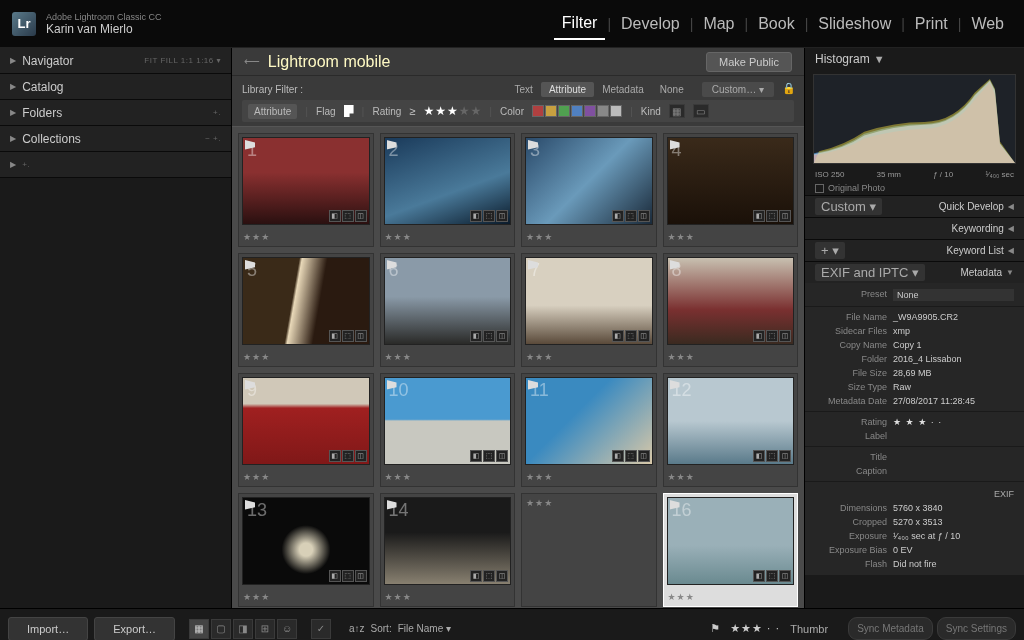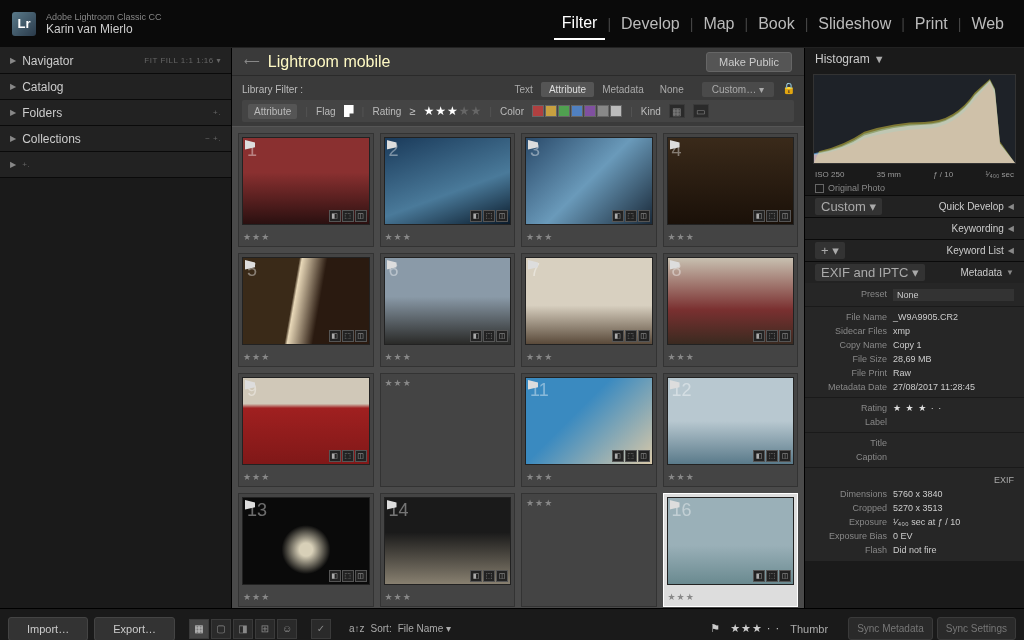--- a/index.html
+++ b/index.html
@@ -72,21 +72,21 @@
 .meta-group-title{text-align:right;padding:4px 10px 2px;color:#aaa;font-size:9px}
 .bottom-bar{height:40px;background:#1a1a1a;border-top:1px solid #000;display:flex;align-items:center;padding:0 8px;gap:6px}
 .btn{background:#333;border:1px solid #444;color:#ccc;padding:5px 18px;font-size:11px;border-radius:3px;cursor:pointer}
 .toolbar-icons{display:flex;gap:2px;margin-left:8px}
 .tb-ico{width:20px;height:20px;background:#2a2a2a;border:1px solid #3a3a3a;display:flex;align-items:center;justify-content:center;color:#888;font-size:10px;cursor:pointer}
 .tb-ico.active{background:#444;color:#ccc}
 .sort-sec{display:flex;align-items:center;gap:6px;margin-left:12px;font-size:10px;color:#aaa}
 .bottom-right{margin-left:auto;display:flex;align-items:center;gap:10px}
 .bottom-stars{color:#ccc;font-size:11px;letter-spacing:1px}
 .sync-btns{display:flex;gap:4px;margin-left:10px}
-.sync-btn{background:#2a2a2a;border:1px solid #3a3a3a;color:#777;padding:5px 8px;font-size:10px;border-radius:3px}
+.sync-btn{background:#2a2a2a;border:1px solid #3a3a3a;color:#777;padding:5px 8px;font-size:10px;border-radius:9px}
 
 .t-art{width:100%;height:100%;position:absolute}
 </style>
 </head>
 <body>
 
 <div class="topbar">
   <div class="logo">Lr</div>
   <div class="app-info">
     <div class="app-title">Adobe Lightroom Classic CC</div>
@@ -313,20 +313,30 @@
                 <span class="badge">◧</span>
                 <span class="badge">⬚</span>
                 <span class="badge">◫</span>
               </div>
             </div>
             <div class="thumb-footer">
               <span class="thumb-stars">★★★</span>
             </div>
           </div>
           <div class="thumb">
+            <div class="thumb-img">
+              <div class="t-art" style="background:linear-gradient(180deg,#4a9ad0 48%,#c8c8c0 50%)"></div>
+              <span class="thumb-num">10</span>
+              <span class="thumb-flag"></span>
+              <div class="thumb-badges">
+                <span class="badge">◧</span>
+                <span class="badge">⬚</span>
+                <span class="badge">◫</span>
+              </div>
+            </div>
             <div class="thumb-footer">
               <span class="thumb-stars">★★★</span>
             </div>
           </div>
           <div class="thumb">
             <div class="thumb-img">
               <div class="t-art" style="background:linear-gradient(135deg,#3a8ac0 40%,#d8c8a8)"></div>
               <span class="thumb-num">11</span>
               <span class="thumb-flag"></span>
               <div class="thumb-badges">
@@ -465,25 +475,29 @@
         </div>
         <div class="meta-row">
           <span class="label">Sidecar Files</span>
           <span class="val">xmp</span>
         </div>
         <div class="meta-row">
           <span class="label">Copy Name</span>
           <span class="val">Copy 1</span>
         </div>
         <div class="meta-row">
+          <span class="label">Folder</span>
+          <span class="val">2016_4 Lissabon</span>
+        </div>
+        <div class="meta-row">
           <span class="label">File Size</span>
           <span class="val">28,69 MB</span>
         </div>
         <div class="meta-row">
-          <span class="label">File Print</span>
+          <span class="label">Size Type</span>
           <span class="val">Raw</span>
         </div>
         <div class="meta-row">
           <span class="label">Metadata Date</span>
           <span class="val">27/08/2017 11:28:45</span>
         </div>
         <div class="meta-sep"></div>
         <div class="meta-row">
           <span class="label">Rating</span>
           <span class="val stars">★ ★ ★ · ·</span>

